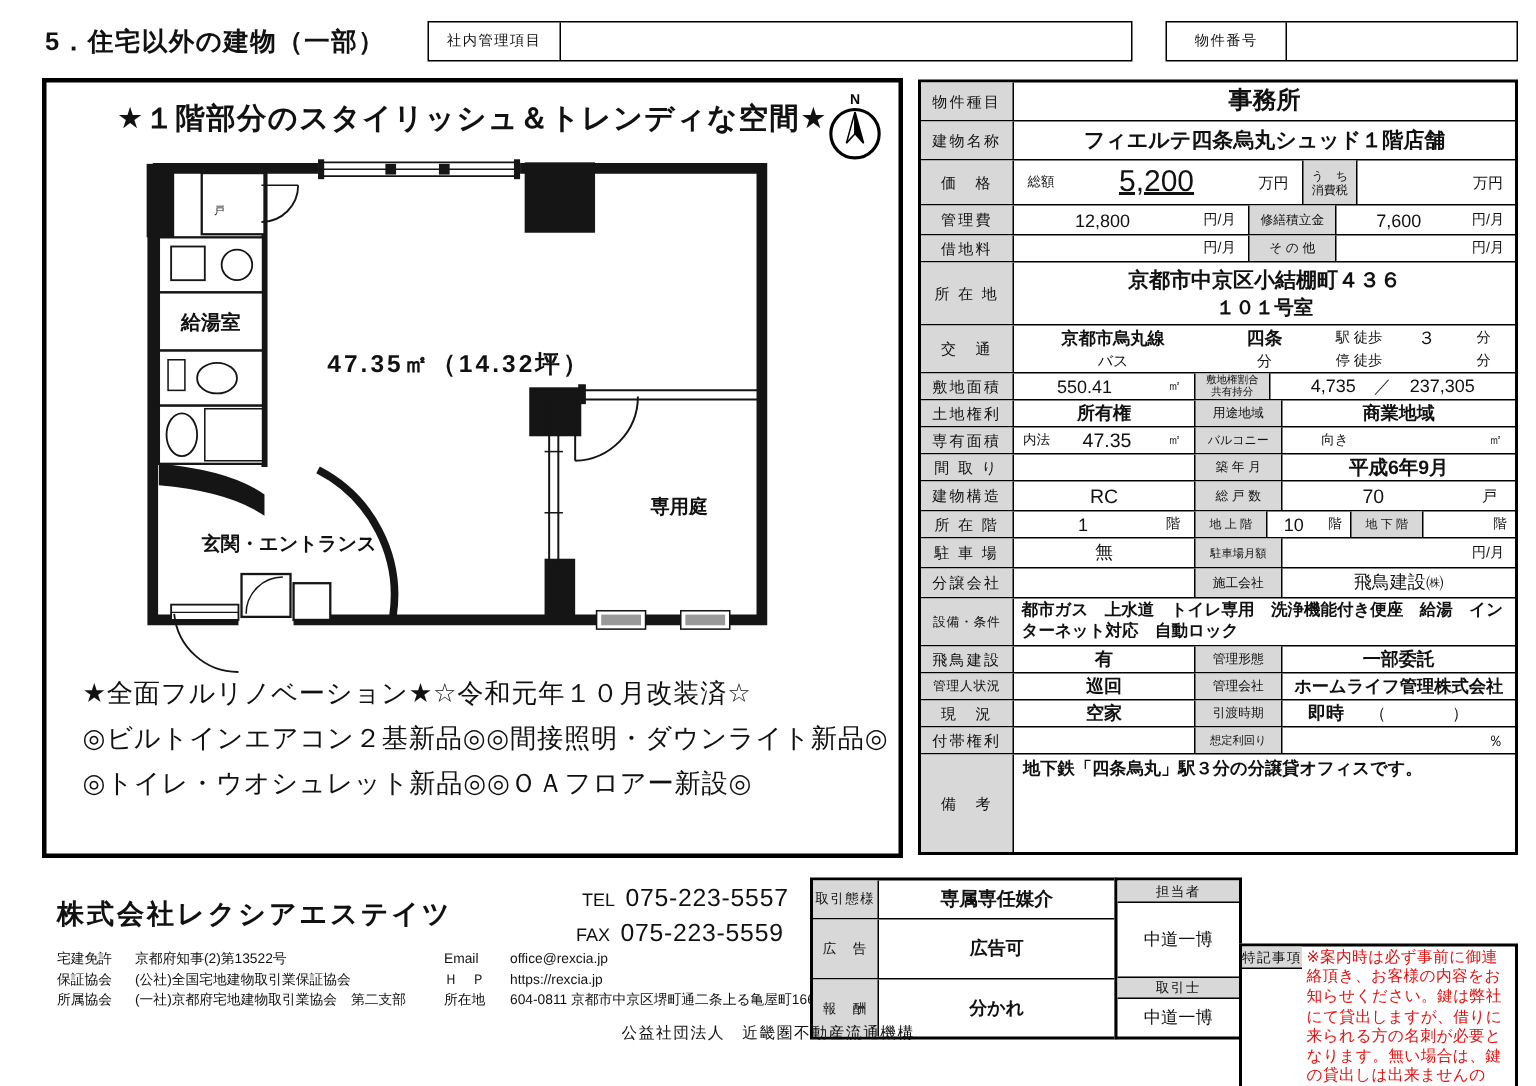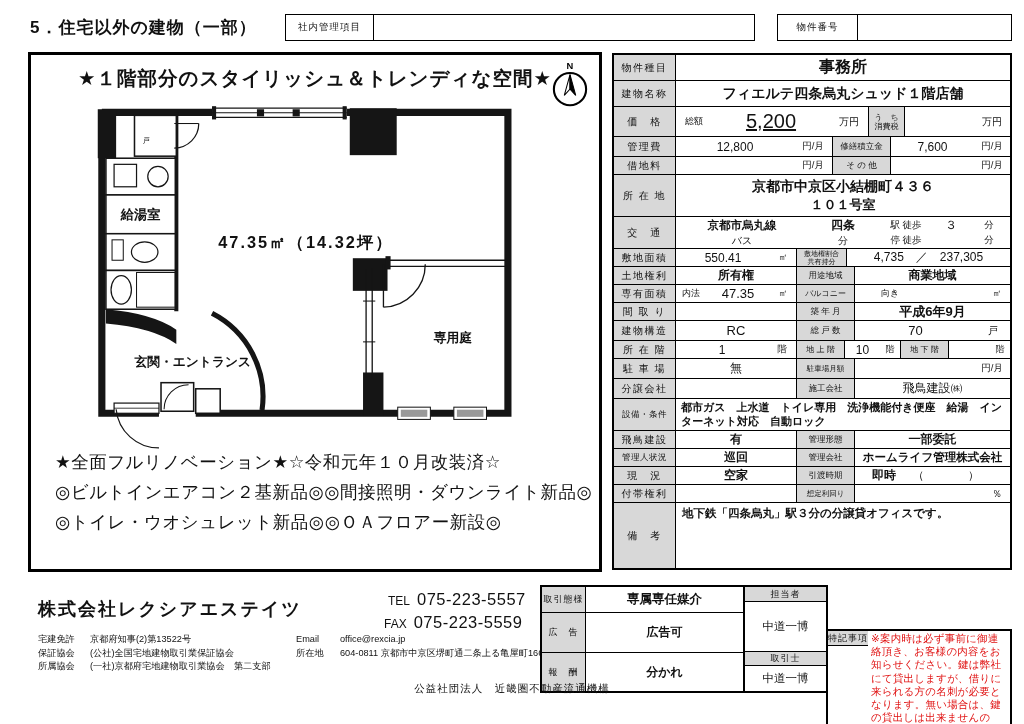--- a/index.html
+++ b/index.html
@@ -441,20 +441,24 @@
       <span>(一社)京都府宅地建物取引業協会　第二支部</span>
     </div>
   </div>
 
   <div class="small-rows abs" style="left:296px;top:633px;">
     <div>
       <span class="k" style="width:44px;">Email</span>
       <span>office@rexcia.jp</span>
     </div>
     <div>
+      <span class="k" style="width:44px;">Ｈ　Ｐ</span>
+      <span>https://rexcia.jp</span>
+    </div>
+    <div>
       <span class="k" style="width:44px;">所在地</span>
       <span>604-0811 京都市中京区堺町通二条上る亀屋町166番地1</span>
     </div>
   </div>
 
   <div class="deal abs" style="left:540px;top:585px;width:205px;height:108px;">
     <div class="drow" style="height:25px;">
       <div class="dcap">取引態様</div>
       <div class="dval f125 b">専属専任媒介</div>
     </div>

